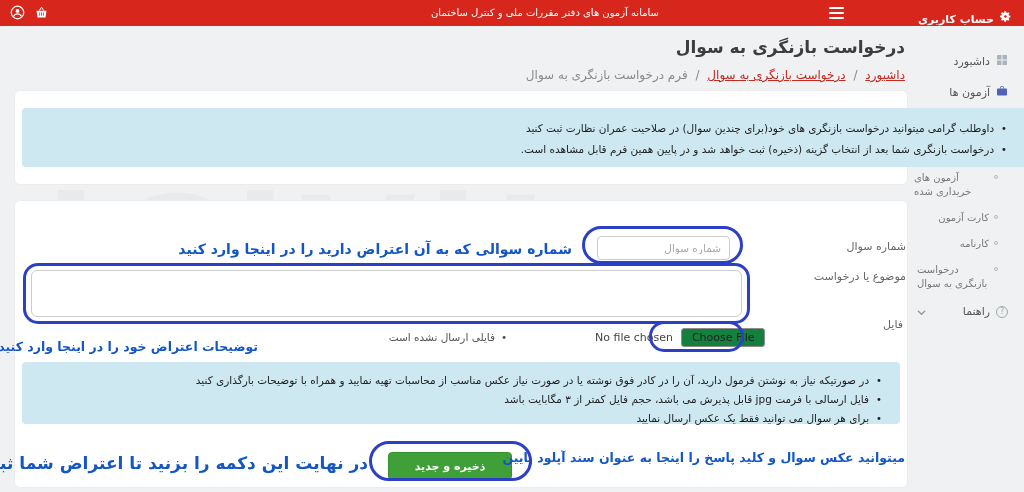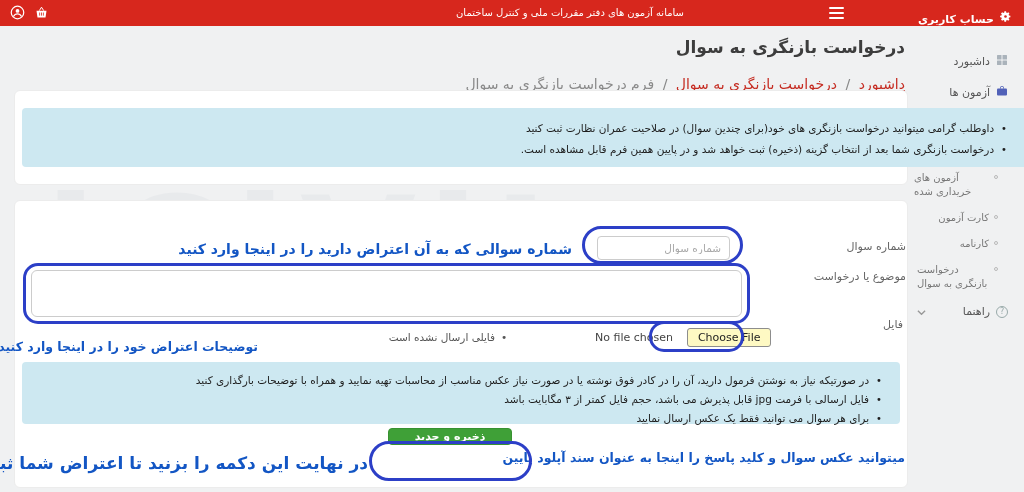--- a/index.html
+++ b/index.html
@@ -8,58 +8,58 @@
     position:relative; width:1024px; height:492px; overflow:hidden;
     background:#f0f1f2; direction:rtl;
     font-family:"DejaVu Sans", sans-serif; color:#333;
   }
 
   
   .navbar { position:absolute; top:0; left:0; right:0; height:26px; background:#d7271d; color:#fff; }
   .nav-account { position:absolute; right:12px; top:0; height:26px; display:flex; align-items:flex-end; gap:5px; font-size:11px; font-weight:bold; cursor:pointer; }
   .nav-burger { position:absolute; right:180px; top:7px; display:flex; flex-direction:column; gap:3px; cursor:pointer; }
   .nav-burger i { display:block; width:15px; height:2px; background:#fff; border-radius:1px; }
-  .nav-title { position:absolute; left:570px; transform:translateX(-50%); top:0; line-height:26px; font-size:10px; white-space:nowrap; }
+  .nav-title { position:absolute; left:545px; transform:translateX(-50%); top:0; line-height:26px; font-size:10px; white-space:nowrap; }
   .nav-left { position:absolute; left:10px; top:5px; display:flex; gap:9px; direction:ltr; }
   .nav-left svg { cursor:pointer; }
 
   
   .sidebar { position:absolute; top:26px; right:0; width:116px; bottom:0; padding-top:20px; font-size:11px; color:#555; }
   .side-item { position:relative; display:flex; align-items:center; gap:6px; padding:8px 16px 8px 8px; cursor:pointer; white-space:nowrap; }
   .side-item .chev { position:absolute; left:9px; top:50%; transform:translateY(-50%); }
   .side-sub { display:flex; align-items:flex-start; gap:5px; padding:6px 26px 6px 6px; font-size:10px; color:#777; cursor:pointer; text-align:left; line-height:1.4; }
   .side-sub .ring { flex:none; width:4px; height:4px; border:1px solid #b9b9b9; border-radius:50%; margin-top:4px; }
   .qmark { flex:none; width:12px; height:12px; border:1px solid #9aa; border-radius:50%; font-size:8px; line-height:10px; text-align:center; color:#9aa; }
 
   
   .page-title { position:absolute; top:37px; right:119px; font-size:17px; font-weight:bold; color:#3d3d3d; }
-  .breadcrumb { position:absolute; top:68px; right:119px; font-size:14px; color:#999;margin-top:8px; }
+  .breadcrumb { position:absolute; top:68px; right:119px; font-size:12px; color:#999; }
   .breadcrumb .lnk { color:#c52b21; text-decoration:underline; cursor:pointer; }
   .breadcrumb .sep { margin:0 4px; color:#888; }
   .breadcrumb .cur { color:#8a8a8a; }
 
   
   .card1 { position:absolute; top:90px; left:14px; width:894px; height:95px; background:#fff; border:1px solid #ececec; border-radius:6px; }
   .card2 { position:absolute; top:200px; left:14px; width:894px; height:288px; background:#fff; border:1px solid #ececec; border-radius:6px; }
   .alert { background:#cde8f1; border-radius:4px; font-size:10.5px; color:#1d1d1d; }
   .alert1 { position:absolute; top:108px; left:22px; width:1008px; height:59px; padding:10px 23px 0 10px; line-height:1.95; }
   .alert2 { position:absolute; top:362px; left:22px; width:878px; height:62px; padding:9px 18px 8px 10px; line-height:1.8; }
   .b-line { white-space:nowrap; overflow:hidden; }
   .b-line::before { content:"•"; margin-left:7px; font-size:10px; }
 
   
   .lbl { position:absolute; font-size:11px; color:#666; }
   .q-input { position:absolute; left:597px; top:236px; width:133px; height:24px; border:1px solid #ccc; border-radius:4px; padding:0 8px; font-size:10.5px; direction:rtl; background:#fff; color:#333; font-family:"DejaVu Sans", sans-serif; }
   .q-input::placeholder { color:#a9a9a9; }
   .ta { position:absolute; left:31px; top:270px; width:711px; height:47px; border:1px solid #ccc; border-radius:6px; background:#fff; resize:none; font-family:"DejaVu Sans", sans-serif; }
-  .file-group { position:absolute; left:595px; top:328px; direction:ltr; display:flex; align-items:center; gap:14px; font-size:11px; color:#444; }
-  .file-btn { border:1px solid #8d8d8d; background:#fef9c3; border-radius:3px; font-size:11px; padding:2px 10px; color:#222; cursor:pointer; font-family:"DejaVu Sans", sans-serif; }
+  .file-group { position:absolute; left:595px; top:328px; direction:ltr; display:flex; align-items:center; gap:8px; font-size:11px; color:#444; }
+  .file-btn { border:1px solid #8d8d8d; background:#15803d; border-radius:3px; font-size:11px; padding:2px 10px; color:#222; cursor:pointer; font-family:"DejaVu Sans", sans-serif; }
   .file-status { position:absolute; left:383px; top:331px; width:130px; font-size:10.5px; color:#555; text-align:center; white-space:nowrap; }
   .file-status::before { content:"•"; margin-left:6px; }
-  .save-btn { position:absolute; left:388px; top:428px; width:124px; height:17px; background:#3fa037; border:1px solid #389131; border-radius:4px; color:#fff; font-size:11px; font-weight:bold; cursor:pointer; font-family:"DejaVu Sans", sans-serif; }
+  .save-btn { position:absolute; left:388px; top:452px; width:124px; height:28px; background:#3fa037; border:1px solid #389131; border-radius:4px; color:#fff; font-size:11px; font-weight:bold; cursor:pointer; font-family:"DejaVu Sans", sans-serif; }
 
   
   .hint { position:absolute; color:#1356c4; font-weight:bold; white-space:nowrap; }
   .hint-q { left:250px; top:241px; width:322px; text-align:center; font-size:14px; }
   .hint-desc { left:28px; top:339px; width:230px; text-align:center; font-size:12.5px; }
   .hint-upload { right:119px; top:450px; font-size:12.5px; }
   .hint-save { left:98px; top:453px; width:270px; text-align:left; font-size:17px; }
   .ann { position:absolute; border:3px solid #2c3fc7; pointer-events:none; }
   .ann-q { left:582px; top:226px; width:161px; height:38px; border-radius:19px; }
   .ann-ta { left:23px; top:263px; width:727px; height:61px; border-radius:15px; }

